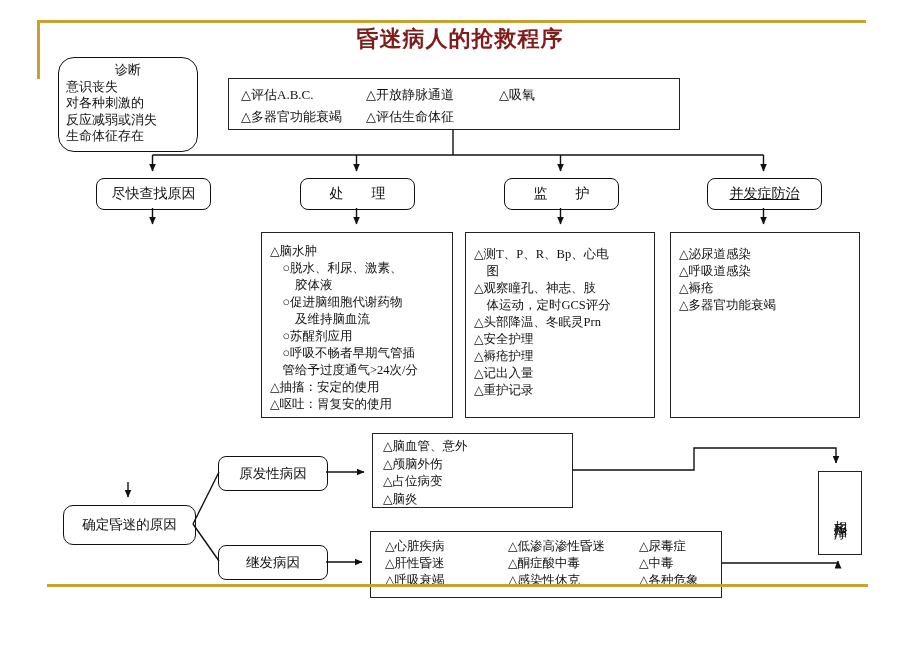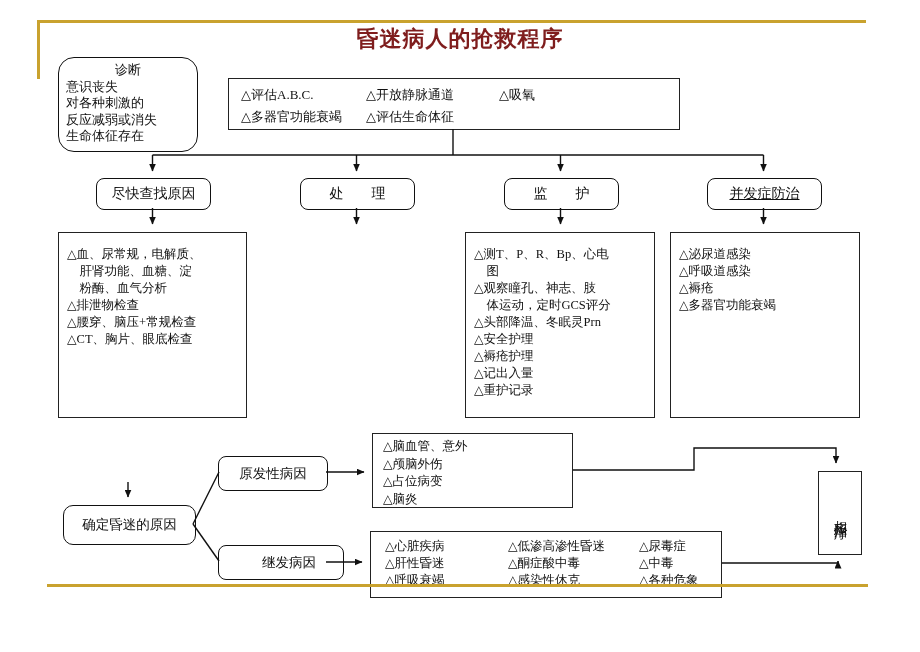--- a/index.html
+++ b/index.html
@@ -36,21 +36,21 @@
   
   .det{top:232px;height:186px;font-size:12.5px;line-height:17px;padding:13px 3px 0 8px;box-sizing:border-box;}
   #det0{left:58px;width:189px;}
   #det1{left:261px;width:192px;padding-top:10px;}
   #det2{left:465px;width:190px;}
   #det3{left:670px;width:190px;}
   
   #recheck{left:63px;top:444px;width:130px;height:38px;font-size:13.5px;}
   #determine{left:63px;top:505px;width:131px;height:38px;font-size:13.5px;}
   #primary-lbl{left:218px;top:456px;width:108px;height:33px;border-radius:8px;font-size:13.5px;}
-  #secondary-lbl{left:218px;top:545px;width:108px;height:33px;border-radius:8px;font-size:13.5px;padding-left:16px;}
+  #secondary-lbl{left:218px;top:545px;width:108px;height:33px;border-radius:8px;font-size:13.5px;}
   #primary-det{left:372px;top:433px;width:201px;height:75px;font-size:12.5px;line-height:17.5px;padding:4px 0 0 10px;box-sizing:border-box;}
   #secondary-det{left:370px;top:531px;width:352px;height:67px;font-size:12.5px;line-height:17px;box-sizing:border-box;display:flex;padding:6px 0 0 14px;}
   #secondary-det .col0{width:123px;} #secondary-det .col1{width:131px;} #secondary-det .col2{width:80px;}
   #treatment{left:818px;top:471px;width:42px;height:82px;border-radius:0;border:1.4px solid #222;
              writing-mode:vertical-rl;text-align:center;font-size:13.5px;letter-spacing:2px;
              display:flex;align-items:center;justify-content:center;}
   
   #wires{position:absolute;left:0;top:0;z-index:4;pointer-events:none;}
 </style>
 </head>
@@ -116,26 +116,30 @@
       <span>△评估生命体征</span>
       <span></span>
     </div>
   </div>
 
   <div class="rbox lbl" id="lbl0">尽快查找原因</div>
   <div class="rbox lbl" id="lbl1">处　　理</div>
   <div class="rbox lbl" id="lbl2">监　　护</div>
   <div class="rbox lbl" id="lbl3">并发症防治</div>
 
-  <div class="sqbox det pre" id="det0">△血、尿常规，电解质、
-　肝肾功能、血糖、淀
-　粉酶、血气分析
-△排泄物检查
-△腰穿、脑压+常规检查
-△CT、胸片、眼底检查</div>
+  <div class="sqbox det pre" id="det1">△脑水肿
+　○脱水、利尿、激素、
+　　胶体液
+　○促进脑细胞代谢药物
+　　及维持脑血流
+　○苏醒剂应用
+　○呼吸不畅者早期气管插
+　管给予过度通气&gt;24次/分
+△抽搐：安定的使用
+△呕吐：胃复安的使用</div>
   <div class="sqbox det pre" id="det2">△测T、P、R、Bp、心电
 　图
 △观察瞳孔、神志、肢
 　体运动，定时GCS评分
 △头部降温、冬眠灵Prn
 △安全护理
 △褥疮护理
 △记出入量
 △重护记录</div>
   <div class="sqbox det pre" id="det3">△泌尿道感染

